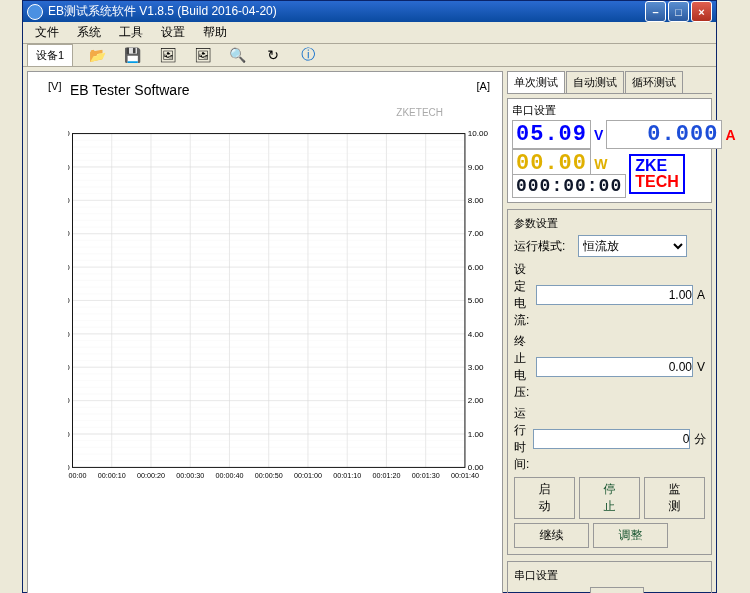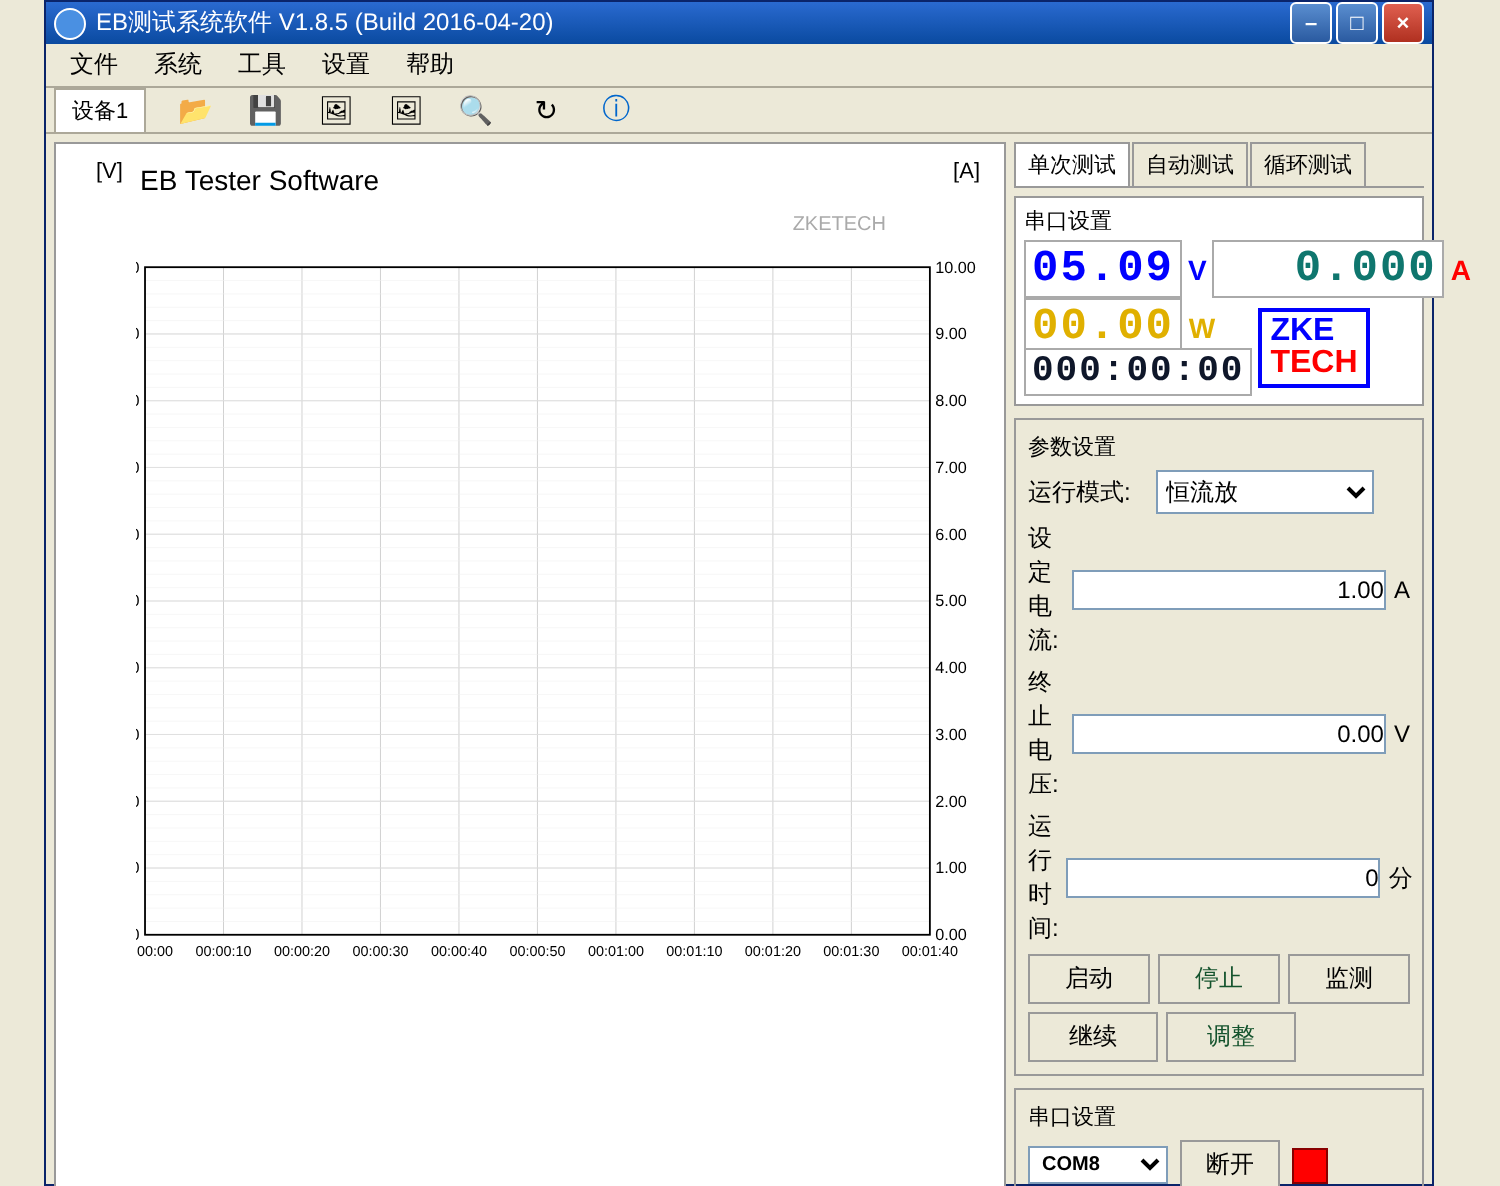--- a/index.html
+++ b/index.html
@@ -26,36 +26,36 @@
 .watermark { position: absolute; right: 59px; top: 35px; font-size: 10px; color: #aaa; }
 .right-panel { width: 205px; display: flex; flex-direction: column; gap: 4px; }
 .rtabs { display: flex; border-bottom: 1px solid #999; }
 .rtab { padding: 3px 6px; border: 1px solid #999; border-bottom: none; background: #ece9d8; cursor: pointer; font-size: 11px; margin-right: 1px; }
 .rtab.active { background: #fff; }
 .display-box { border: 1px solid #999; background: #fff; padding: 4px; }
 .display-label { font-size: 11px; margin-bottom: 2px; }
 .reading-row { display: flex; align-items: center; gap: 3px; margin-bottom: 2px; }
 .reading { font-family: "Courier New", monospace; font-size: 22px; font-weight: bold; border: 1px solid #aaa; padding: 1px 3px; background: #fff; letter-spacing: 1px; }
 .reading.blue { color: #0000ff; }
-.reading.red { color: #0f766e; padding-left: 40px; }
+.reading.red { color: #1d4ed8; padding-left: 40px; }
 .reading.yellow { color: #e0b000; }
 .reading.gray { color: #0f172a; font-size: 18px; }
 .unit { font-size: 14px; font-weight: bold; }
 .logo-box { border: 2px solid #0000ff; padding: 2px 4px; font-weight: bold; font-size: 16px; line-height: 1; }
 .logo-box .zke { color: #0000ff; }
 .logo-box .tech { color: #ff0000; }
 .group-box { border: 1px solid #999; padding: 6px; margin-top: 2px; }
 .group-title { font-size: 11px; margin-bottom: 4px; }
 .param-row { display: flex; align-items: center; margin-bottom: 4px; gap: 4px; }
 .param-label { width: 60px; font-size: 12px; }
 .param-input { flex: 1; border: 1px solid #7f9db9; padding: 2px 0; font-size: 12px; text-align: right; background: #fff; }
 select.param-input { text-align: left; }
 .param-unit { width: 14px; font-size: 12px; }
 .btn-row { display: flex; gap: 4px; margin-top: 4px; }
-.btn { flex: 1; padding: 3px 5px; border: 1px solid #999; background: #ece9d8; cursor: pointer; font-size: 12px; }
+.btn { flex: 1; padding: 3px 20px; border: 1px solid #999; background: #ece9d8; cursor: pointer; font-size: 12px; }
 .btn:disabled { color: #14532d; }
 .serial-row { display: flex; gap: 6px; align-items: center; }
 .serial-select { border: 1px solid #7f9db9; padding: 2px; font-size: 10px; font-weight: bold; background: #fff; width: 70px; }
 .red-square { width: 18px; height: 18px; background: #ff0000; border: 1px solid #800; }
 </style>
 </head>
 <body>
 
 <div class="window">
   <div class="titlebar">

